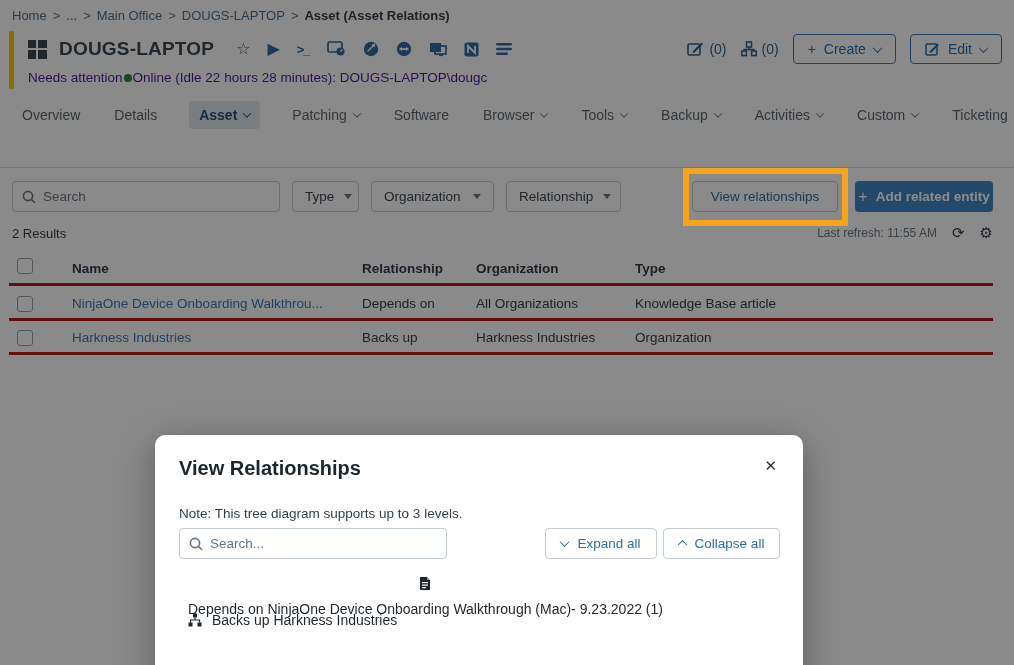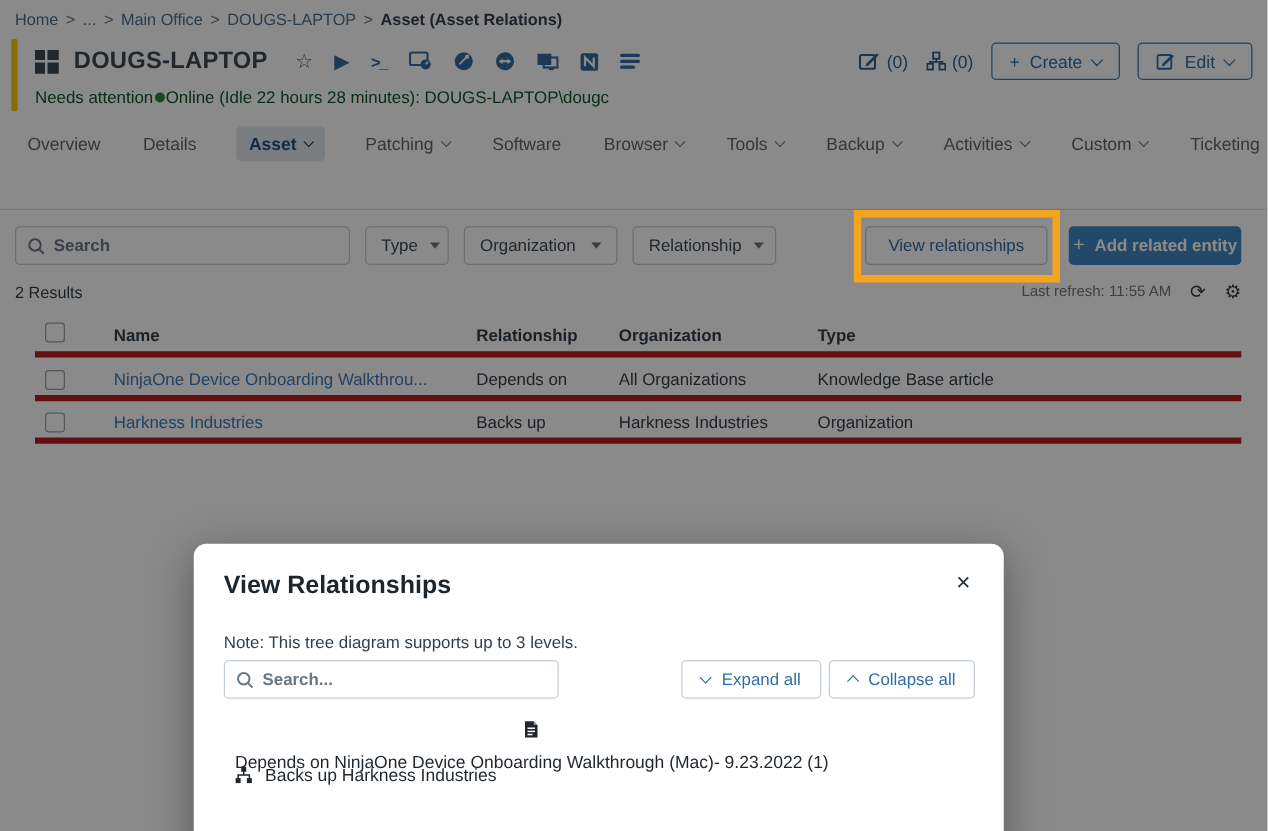--- a/index.html
+++ b/index.html
@@ -21,54 +21,54 @@
   .hdr-icons { display: flex; align-items: center; gap: 17px; color: #34699e; }
   .hdr-icons .uic { font-family: "DejaVu Sans", sans-serif; font-size: 16px; line-height: 1; cursor: pointer; }
   .hdr-icons .terminal { font-weight: 700; font-size: 13px; letter-spacing: -1px; cursor: pointer; }
   .hdr-icons svg { display: block; cursor: pointer; }
   .hdr-right { margin-left: auto; display: flex; align-items: center; gap: 14px; }
   .count-item { display: flex; align-items: center; gap: 5px; color: #33608c; font-size: 14px; cursor: pointer; }
   .hdr-btn { display: flex; align-items: center; gap: 8px; border: 1px solid #3b79b2; color: #2f6da6; background: transparent; border-radius: 4px; height: 30px; padding: 0 14px; font-size: 14px; font-family: inherit; cursor: pointer; }
   .chev { width: 7px; height: 7px; border-right: 1.6px solid currentColor; border-bottom: 1.6px solid currentColor; transform: rotate(45deg) translate(-1px,-1px); display: inline-block; }
   .chev.up { transform: rotate(-135deg) translate(-1px,-1px); }
 
-  .status-row { position: absolute; top: 70px; left: 28px; font-size: 13.5px; color: #14532d; display: flex; align-items: center; gap: 1px; }
+  .status-row { position: absolute; top: 70px; left: 28px; font-size: 13.5px; color: #4c1d95; display: flex; align-items: center; gap: 1px; }
   .dot { width: 8px; height: 8px; border-radius: 50%; background: #2e8540; display: inline-block; }
 
   
   .tabs { position: absolute; left: 20px; display: flex; gap: 30px; font-size: 14px; color: #5b6770; align-items: flex-end; }
   .tabs.r1 { top: 101px; }
   .tabs.r2 { top: 138px; }
   .tab { display: flex; align-items: center; gap: 7px; cursor: pointer; padding: 6px 2px; }
   .tab .chev { width: 6px; height: 6px; color: #7c8793; }
   .tab.active { background: #e2e7ec; border-radius: 4px; padding: 6px 10px; color: #23527c; font-weight: 700; }
   .tab.active .chev { color: #23527c; }
   .tabs-divider { position: absolute; top: 167px; left: 0; right: 0; border-top: 1px solid #d9dde1; }
 
   
   .filters { position: absolute; top: 181px; left: 12px; display: flex; gap: 12px; }
   .search-box { width: 268px; height: 31px; border: 1px solid #c4cdd5; border-radius: 4px; display: flex; align-items: center; padding: 0 9px; gap: 7px; background: #fff; }
-  .search-box input { border: none; outline: none; flex: 1; font-size: 13.5px; font-family: inherit; color: #333; background: transparent; font-weight: bold; }
+  .search-box input { border: none; outline: none; flex: 1; font-size: 13.5px; font-family: inherit; color: #333; background: transparent; }
   .search-box input::placeholder { color: #6b7680; }
   .drop-btn { height: 31px; border: 1px solid #c4cdd5; border-radius: 4px; background: #fff; display: flex; align-items: center; gap: 10px; padding: 0 12px; font-size: 13.5px; color: #3d4852; font-family: inherit; cursor: pointer; }
   .drop-btn.w-type { width: 67px; } .drop-btn.w-org { width: 123px; } .drop-btn.w-rel { width: 115px; }
   .tri { width: 0; height: 0; border-left: 4.5px solid transparent; border-right: 4.5px solid transparent; border-top: 5.5px solid #6b7680; margin-left: auto; }
 
   .view-rel-btn { position: absolute; left: 692px; top: 181px; width: 146px; height: 31px; border: 1px solid #c0c9d1; border-radius: 4px; background: #fff; color: #2f6da6; font-size: 13.5px; font-family: inherit; cursor: pointer; }
   .highlight-box { position: absolute; left: 683px; top: 168px; width: 165px; height: 58px; border: 6px solid #f5a51d; z-index: 20; pointer-events: none; }
   .add-btn { position: absolute; left: 855px; top: 181px; width: 138px; height: 31px; background: #3f87c5; border: none; border-radius: 4px; color: #fff; font-size: 13.5px; font-weight: 700; font-family: inherit; display: flex; align-items: center; justify-content: center; gap: 8px; cursor: pointer; }
   .add-btn .plus { font-weight: 400; font-size: 16px; }
 
   
   .results-count { position: absolute; left: 12px; top: 226px; font-size: 13px; color: #333e49; }
   .refresh-zone { position: absolute; right: 21px; top: 224px; display: flex; align-items: center; gap: 15px; color: #333e49; }
   .refresh-zone .lbl { font-size: 12px; color: #6d7780; }
   .refresh-zone .uic { font-family: "DejaVu Sans", sans-serif; font-size: 15px; cursor: pointer; }
 
-  .tbl-row { position: absolute; left: 28px; right: 21px; height: 34px; border-bottom: 5px solid #b91c1c; }
+  .tbl-row { position: absolute; left: 9px; right: 21px; height: 34px; border-bottom: 3px solid #b91c1c; }
   .tbl-row.hdr { top: 252px; font-weight: 700; }
   .tbl-row.r0 { top: 287px; }
   .tbl-row.r1 { top: 321px; }
   .tbl-row span { position: absolute; top: 9px; font-size: 13.5px; color: #333e49; white-space: nowrap; }
   .col-name { left: 63px; } .col-rel { left: 353px; } .col-org { left: 467px; } .col-type { left: 626px; }
   .tbl-row .link { color: #3b7cb8; cursor: pointer; }
   .cbx { position: absolute; left: 8px; top: 8px; width: 16px; height: 16px; border: 1.5px solid #98a2ac; border-radius: 3px; background: #fff; cursor: pointer; }
 
   
   .dim-overlay { position: absolute; inset: 0; background: rgba(0,0,0,0.46); z-index: 10; }

